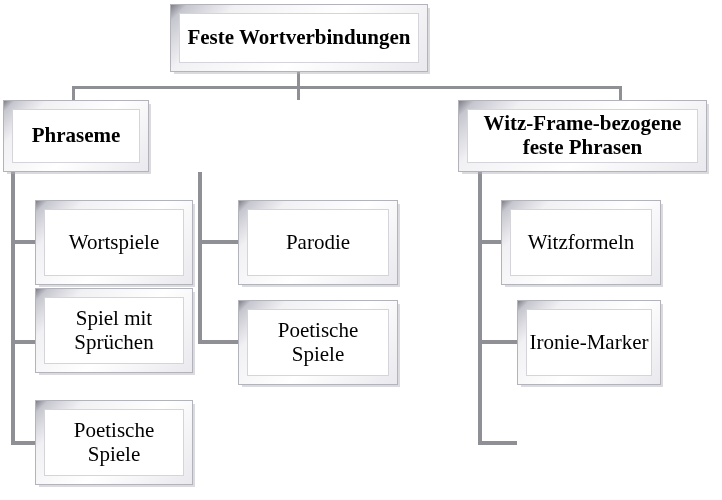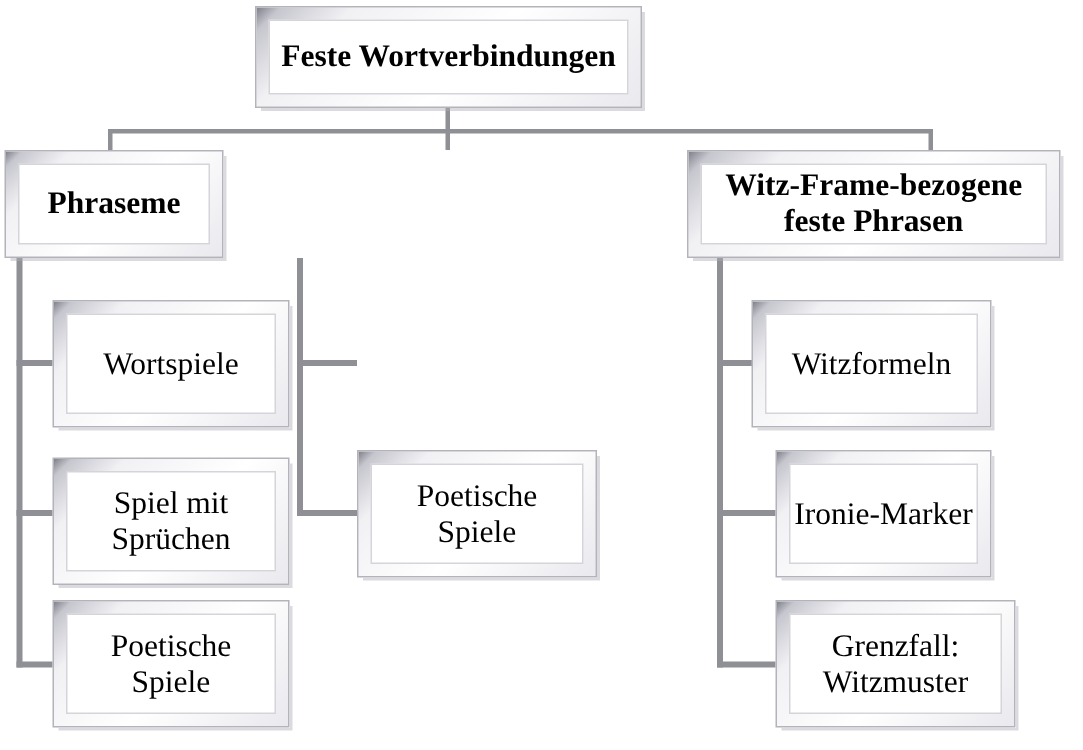--- a/index.html
+++ b/index.html
@@ -69,50 +69,49 @@
       <span class="lbl">Wortspiele</span>
     </div>
   </div>
 
   <div class="node" style="left:458px;top:100px;width:249px;height:72px">
     <div class="inner">
       <span class="lbl hdr">Witz-Frame-bezogene
 feste Phrasen</span>
     </div>
   </div>
-  <div class="node" style="left:35px;top:305px;width:158px;height:85px">
+  <div class="node" style="left:35px;top:288px;width:158px;height:85px">
     <div class="inner">
       <span class="lbl">Spiel mit
 Sprüchen</span>
     </div>
   </div>
   <div class="node" style="left:35px;top:400px;width:158px;height:85px">
     <div class="inner">
       <span class="lbl">Poetische
 Spiele</span>
     </div>
   </div>
 
+  <div class="node" style="left:238px;top:200px;width:160px;height:85px">
+    <div class="inner">
+      <span class="lbl">Parodie</span>
+    </div>
+  </div>
   <div class="node" style="left:238px;top:300px;width:160px;height:85px">
     <div class="inner">
       <span class="lbl">Poetische
 Spiele</span>
     </div>
   </div>
 
   <div class="node" style="left:501px;top:200px;width:160px;height:85px">
     <div class="inner">
       <span class="lbl">Witzformeln</span>
     </div>
   </div>
   <div class="node" style="left:517px;top:300px;width:144px;height:85px">
     <div class="inner">
       <span class="lbl">Ironie-Marker</span>
     </div>
   </div>
-  <div class="node" style="left:517px;top:400px;width:160px;height:85px">
-    <div class="inner">
-      <span class="lbl">Grenzfall:
-Witzmuster</span>
-    </div>
-  </div>
 
 </div>
 
 </body></html>

